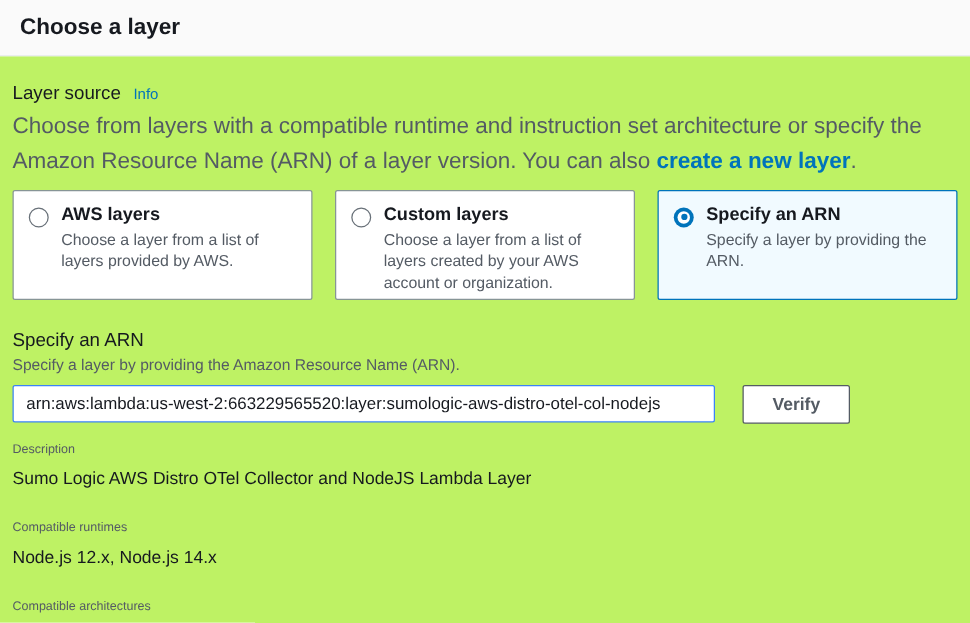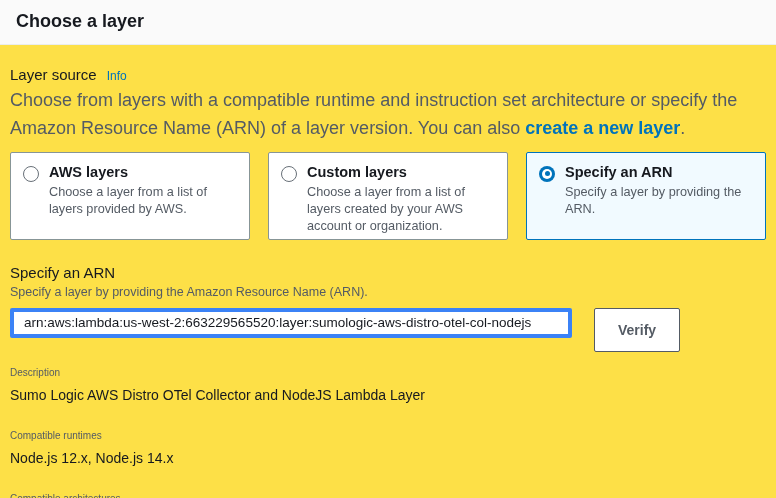--- a/index.html
+++ b/index.html
@@ -4,21 +4,21 @@
 <style>
   * { margin: 0; padding: 0; box-sizing: border-box; }
   html, body { background: #ffffff; }
   body {
     font-family: "Liberation Sans", sans-serif;
     color: #16191f;
     width: 776px;
     height: 498px;
     overflow: hidden;
   }
-  .panel { width: 776px; height: 498px; background: #fde047; }
+  .panel { width: 776px; height: 498px; background: #bef264; }
 
   .panel-header {
     background: #fafafa;
     border-bottom: 1px solid #eaeded;
     padding: 11px 16px 12px 16px;
     height: 45px;
   }
   .panel-title {
     font-size: 18px;
     font-weight: 700;
@@ -89,30 +89,30 @@
   }
   .tile-title { font-size: 14.5px; font-weight: 700; color: #16191f; }
   .tile-desc { font-size: 12.7px; line-height: 1.35; color: #545b64; margin-top: 4px; }
 
   .arn-section { margin-top: 24px; }
   .arn-desc { margin-top: 4px; font-size: 12.5px; color: #545b64; }
   .arn-row { display: flex; align-items: flex-start; gap: 22px; margin-top: 9px; }
   .arn-input {
     width: 562px;
     height: 30px;
-    border: 4px solid #3b82f6;
+    border: 1px solid #3b82f6;
     border-radius: 2px;
     padding: 0 10px;
     font-family: "Liberation Sans", sans-serif;
     font-size: 13.5px;
     color: #16191f;
     background: #fff;
   }
   .verify-btn {
-    height: 44px;
+    height: 31px;
     padding: 0 23px;
     background: #fff;
     border: 1px solid #545b64;
     border-radius: 2px;
     font-family: "Liberation Sans", sans-serif;
     font-size: 14px;
     font-weight: 700;
     color: #545b64;
     cursor: pointer;
   }

